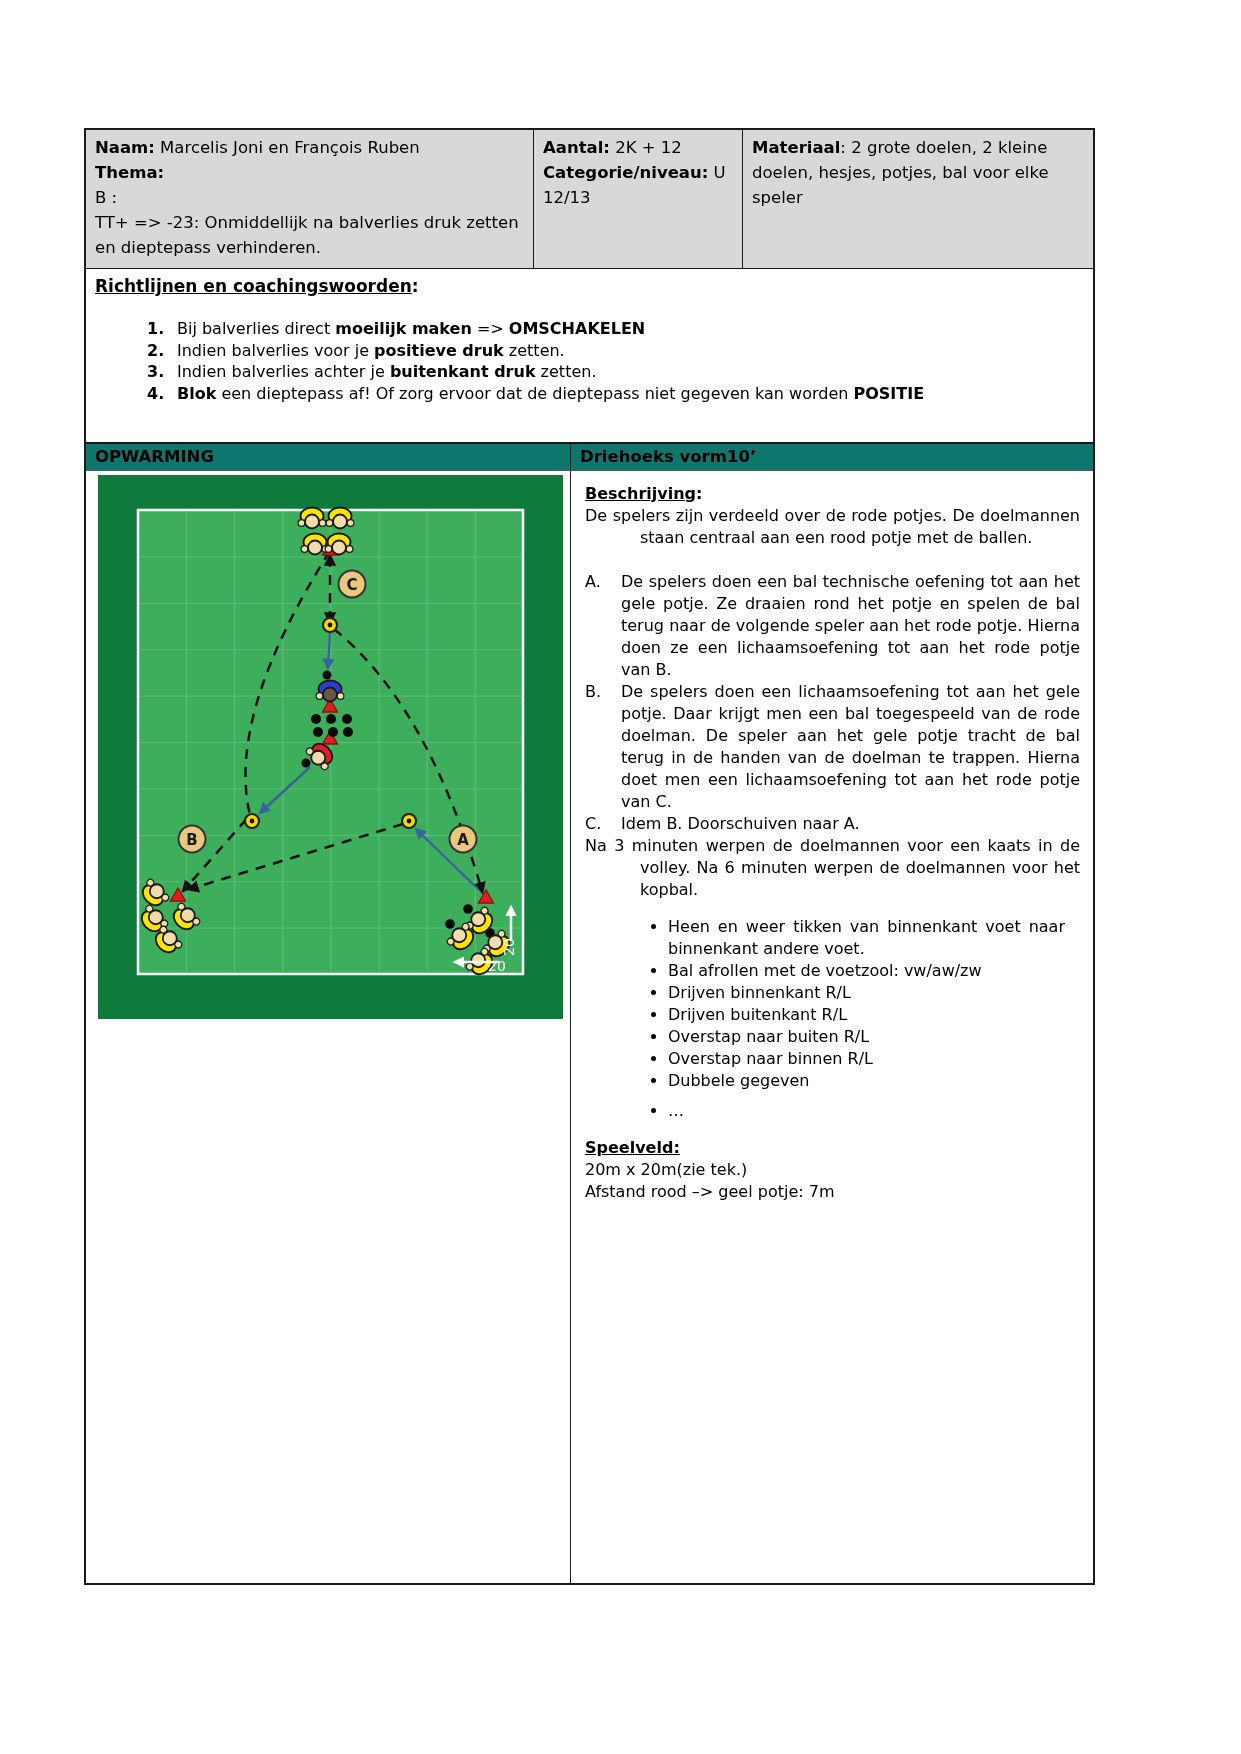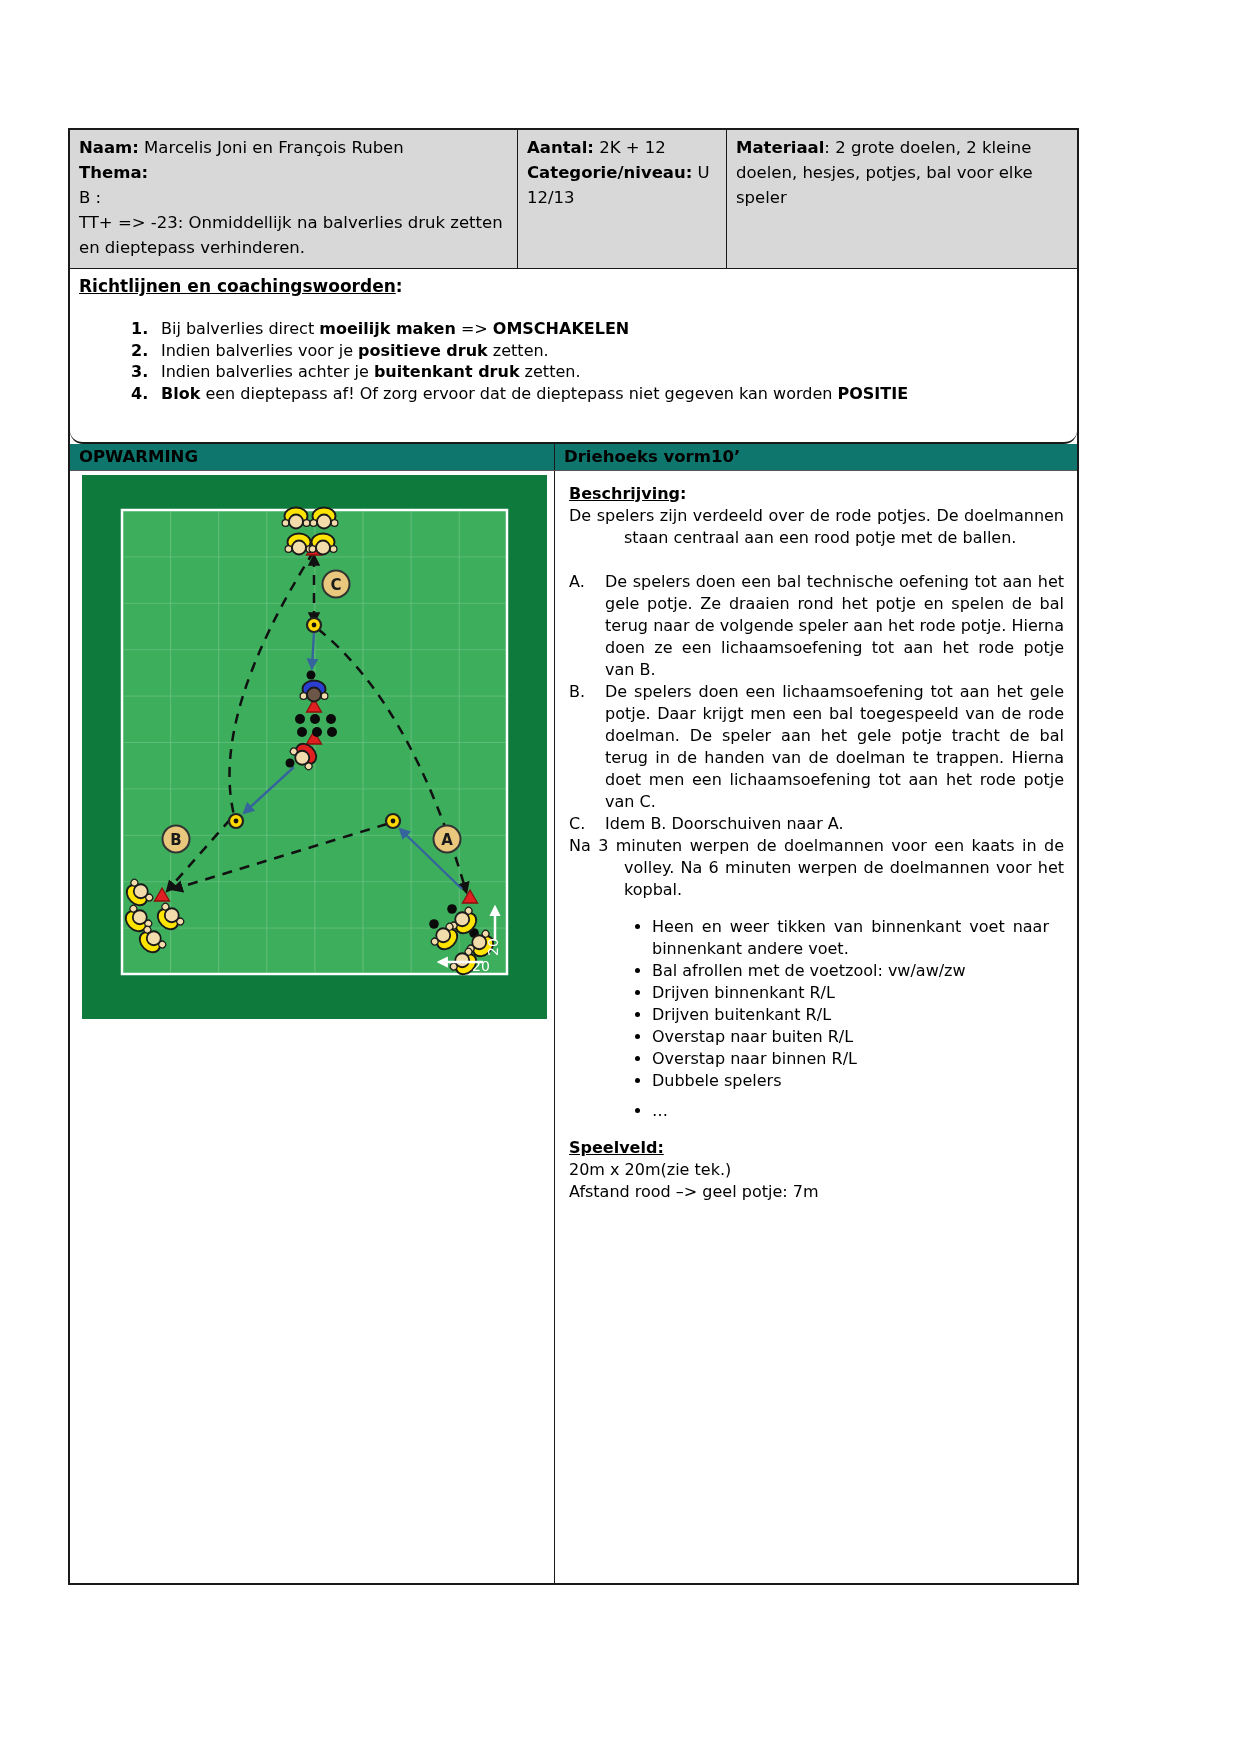--- a/index.html
+++ b/index.html
@@ -1,28 +1,28 @@
 <!DOCTYPE html>
 <html><head>
 <meta charset="utf-8">
 <style>
   html,body{margin:0;padding:0;background:#fff;}
   body{
     width:1241px;height:1754px;position:relative;
     font-family:"DejaVu Sans","Liberation Sans",sans-serif;
     font-size:16px;color:#000;
   }
-  .sheet{position:absolute;left:68px;top:128px;width:1007px;border:2px solid #1a1a1a;}
+  .sheet{position:absolute;left:84px;top:128px;width:1007px;border:2px solid #1a1a1a;}
   
   .row1{display:grid;grid-template-columns:447px 209px auto;background:#d8d8d8;border-bottom:1.5px solid #1a1a1a;}
   .row1 .cell{padding:5px 8px 8px 9px;line-height:25px;font-size:16.5px;}
   .row1 .cell + .cell{border-left:1.5px solid #1a1a1a;}
   .cell-cat{overflow-wrap:anywhere;}
   
-  .row2{background:#fff;min-height:166px;padding:7px 12px 0 9px;border-bottom:2px solid #1a1a1a;border-radius:13px;}
+  .row2{background:#fff;min-height:166px;padding:7px 12px 0 9px;border-bottom:2px solid #1a1a1a;}
   .rl-heading{font-weight:bold;font-size:17px;}
   .rl-heading u{text-decoration:underline;}
   .rl-list{margin:22px 0 0 52px;}
   .rl-item{display:flex;line-height:21.5px;margin:0;}
   .rl-num{width:30px;flex:none;font-weight:bold;}
   .rl-text{flex:1;}
   
   .row3{display:grid;grid-template-columns:484px auto;background:#0f766e;border-bottom:1.5px solid #555;}
   .row3 .bar-cell{padding:3px 9px 4px 9px;font-weight:bold;font-size:16.5px;}
   .row3 .bar-right{border-left:1.5px solid #1a1a1a;display:flex;}
@@ -238,21 +238,21 @@
 
       <p class="hang">Na 3 minuten werpen de doelmannen voor een kaats in de volley. Na 6 minuten werpen de doelmannen voor het kopbal.</p>
 
       <ul class="oef">
         <li>Heen en weer tikken van binnenkant voet naar binnenkant andere voet.</li>
         <li>Bal afrollen met de voetzool: vw/aw/zw</li>
         <li>Drijven binnenkant R/L</li>
         <li>Drijven buitenkant R/L</li>
         <li>Overstap naar buiten R/L</li>
         <li>Overstap naar binnen R/L</li>
-        <li>Dubbele spelers</li>
+        <li>Dubbele gegeven</li>
         <li class="dots">…</li>
       </ul>
 
       <p class="speelveld-h">Speelveld:</p>
       <p class="sv-line">20m x 20m(zie tek.)</p>
       <p class="sv-line">Afstand rood –&gt; geel potje: 7m</p>
     </div>
   </div>
 </div>
 

